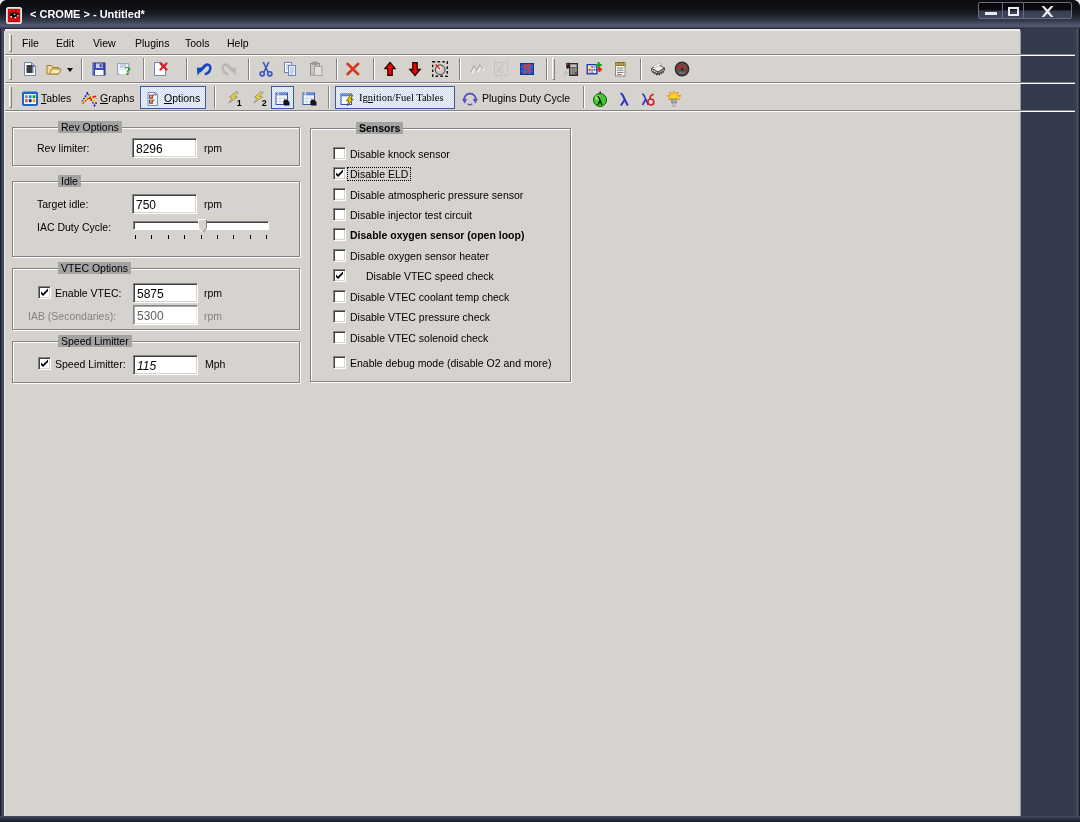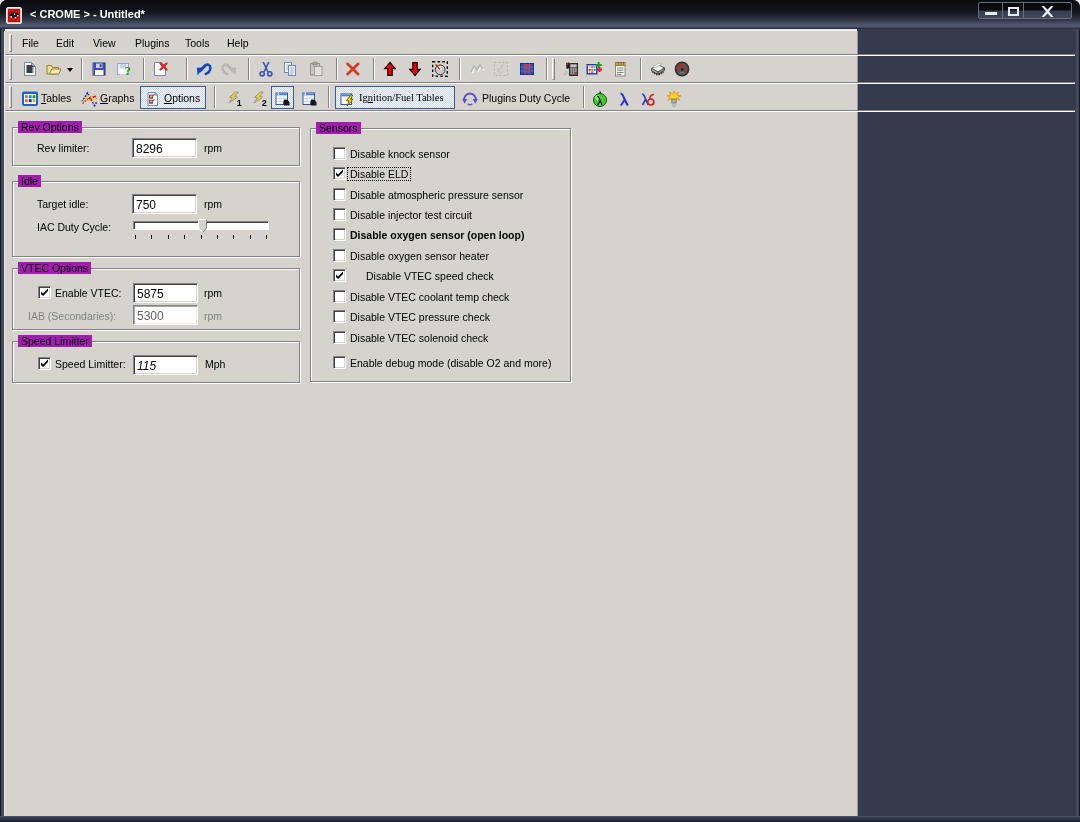--- a/index.html
+++ b/index.html
@@ -11,33 +11,33 @@
 #titlebar { position:absolute; left:0; top:0; width:1080px; height:29px;
   background:linear-gradient(to bottom,#0c0c0f 0%,#101117 28%,#1a1c25 48%,#303546 68%,#4a5166 83%,#535a73 90%,#3e4456 95%,#23283a 100%);
   border-radius:7px 7px 0 0; }
 #appicon { position:absolute; left:6px; top:7px; width:16px; height:17px; }
 #title { position:absolute; left:30px; top:8px; color:#fff; font-weight:bold; font-size:11px; }
 #winbtns { position:absolute; left:978px; top:2px; width:94px; height:17px;
   border:1px solid #666d85; border-radius:2px; display:flex; overflow:hidden;
   background:linear-gradient(to bottom,#08080b 0%,#0c0c10 45%,#383e50 55%,#3f465a 100%); }
 .wbtn { height:100%; border-right:1px solid #666d85; position:relative; }
 .wbtn:last-child { border-right:none; }
-#client { position:absolute; left:5px; top:31px; width:852px; height:785px; background:#d6d3ce;
+#client { position:absolute; left:5px; top:31px; width:1015px; height:785px; background:#d6d3ce;
   box-shadow:0 -1px 0 #f4f3f1, 0 -2px 0 #e8e6e3, -1px 0 0 #eceae7, 1px 0 0 #9a97a0, 0 1px 0 #f4f3f1; }
 .grip { position:absolute; width:3px; border-left:1px solid #fff; border-top:1px solid #fff; border-right:1px solid #848284; border-bottom:1px solid #848284; }
 .menuitem { position:absolute; top:6px; }
 .hgroove { position:absolute; left:0; width:1070px; height:2px; border-top:1px solid #848284; border-bottom:1px solid #fff; }
 .sep { position:absolute; width:2px; height:22px; border-left:1px solid #848284; border-right:1px solid #fff; }
 .icon { position:absolute; width:16px; height:16px; }
 .tbtn-checked { position:absolute; border:1px solid #3c5b9c;
   background:repeating-conic-gradient(#f2f5fa 0% 25%, #cdd9ee 0% 50%); background-size:2px 2px; }
 .tbtext { position:absolute; white-space:nowrap; }
 u { text-decoration:underline; }
 .groupbox { position:absolute; border:1px solid #848284; box-shadow:inset 1px 1px 0 #fff, 1px 1px 0 #fff; }
-.gbl { position:absolute; background:#a21caf; padding:0 3px; }
+.gbl { position:absolute; background:#a3a3a3; padding:0 3px;margin-left:40px; }
 .lbl { position:absolute; white-space:nowrap; }
 .gray { color:#848284; }
 .txt { position:absolute; background:#fff; border:1px solid; border-color:#848284 #fff #fff #848284;
   box-shadow:inset 1px 1px 0 #424142, inset -1px -1px 0 #d6d3ce;
   font-size:12px; padding:3px 0 0 3px; }
 .cb { position:absolute; width:13px; height:13px; background:#fff; border:1px solid; border-color:#848284 #fff #fff #848284;
   box-shadow:inset 1px 1px 0 #424142, inset -1px -1px 0 #d6d3ce; }
 .vgroove { position:absolute; width:2px; border-left:1px solid #848284; border-right:1px solid #fff; }
 #bottomborder { position:absolute; left:0; top:816px; width:1080px; height:6px;
   background:linear-gradient(to bottom,#4a5066,#31374a 40%,#23283a 80%,#14171f); }
@@ -438,21 +438,21 @@
       <div class="cb" style="left:33px;top:245px;">
           <svg width="11" height="11" viewBox="0 0 11 11" style="position:absolute;left:0;top:0">
             <path d="M2 4.5 L4 6.5 L9 1.5 L9 4 L4 9 L2 7 Z" fill="#000"></path>
           </svg>
         </div>
       <div class="lbl" style="left:50px;top:246px;">Speed Limitter:</div>
       <div class="txt" style="left:128px;top:243px;width:65px;height:20px;font-style:italic;">115</div>
       <div class="lbl" style="left:200px;top:246px;">Mph</div>
 
       <div class="groupbox" style="left:305px;top:16px;width:261px;height:254px;"></div>
-      <div class="gbl" style="left:311px;top:10px;">Sensors</div>
+      <div class="gbl" style="left:311px;top:10px;font-weight:bold;">Sensors</div>
       <div id="sensors">
           <div class="cb" style="left:328px;top:34.7px;"></div>
           <div class="lbl" style="left:345px;top:35.7px;">Disable knock sensor</div>
           <div class="cb" style="left:328px;top:55.13px;">
             <svg width="11" height="11" viewBox="0 0 11 11" style="position:absolute;left:0;top:0">
               <path d="M2 4.5 L4 6.5 L9 1.5 L9 4 L4 9 L2 7 Z" fill="#000"></path>
             </svg>
           </div>
           <div class="lbl" style="left:345px;top:56.13px;outline:1px dotted #000;padding:0 2px;margin-left:-2px;">Disable ELD</div>
           <div class="cb" style="left:328px;top:75.56px;"></div>

